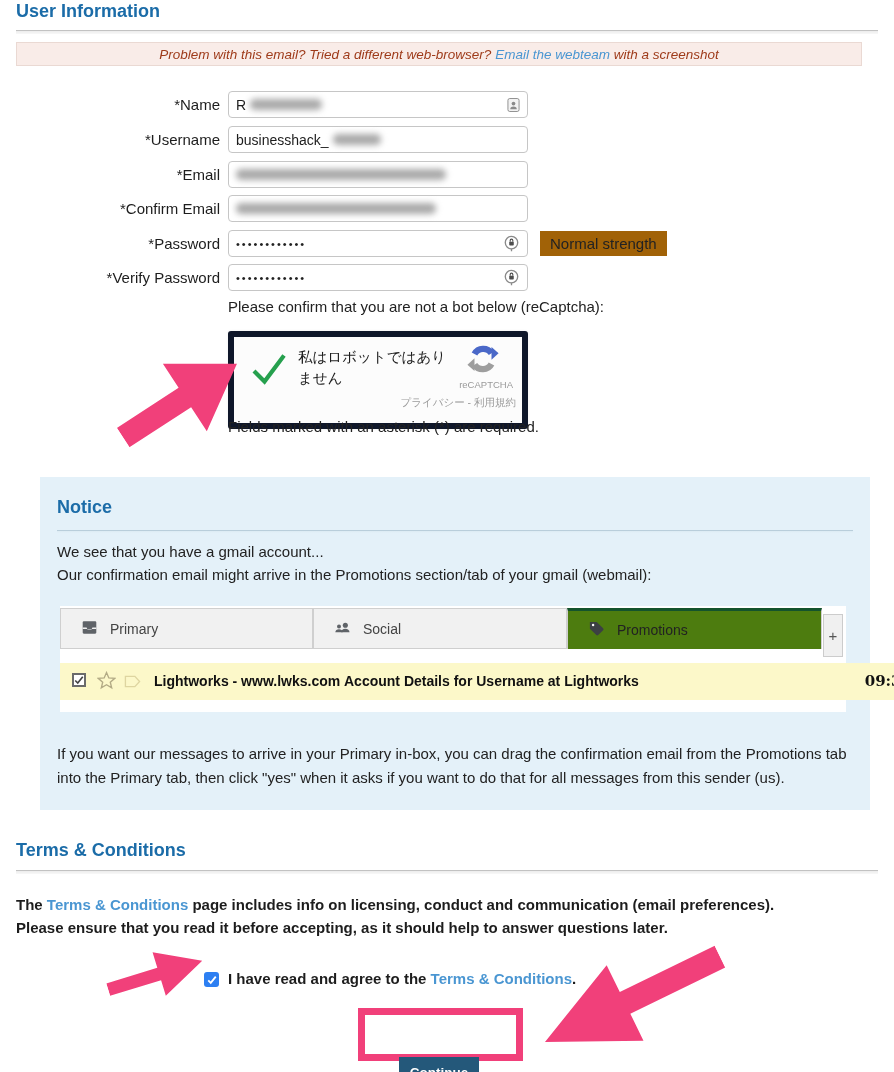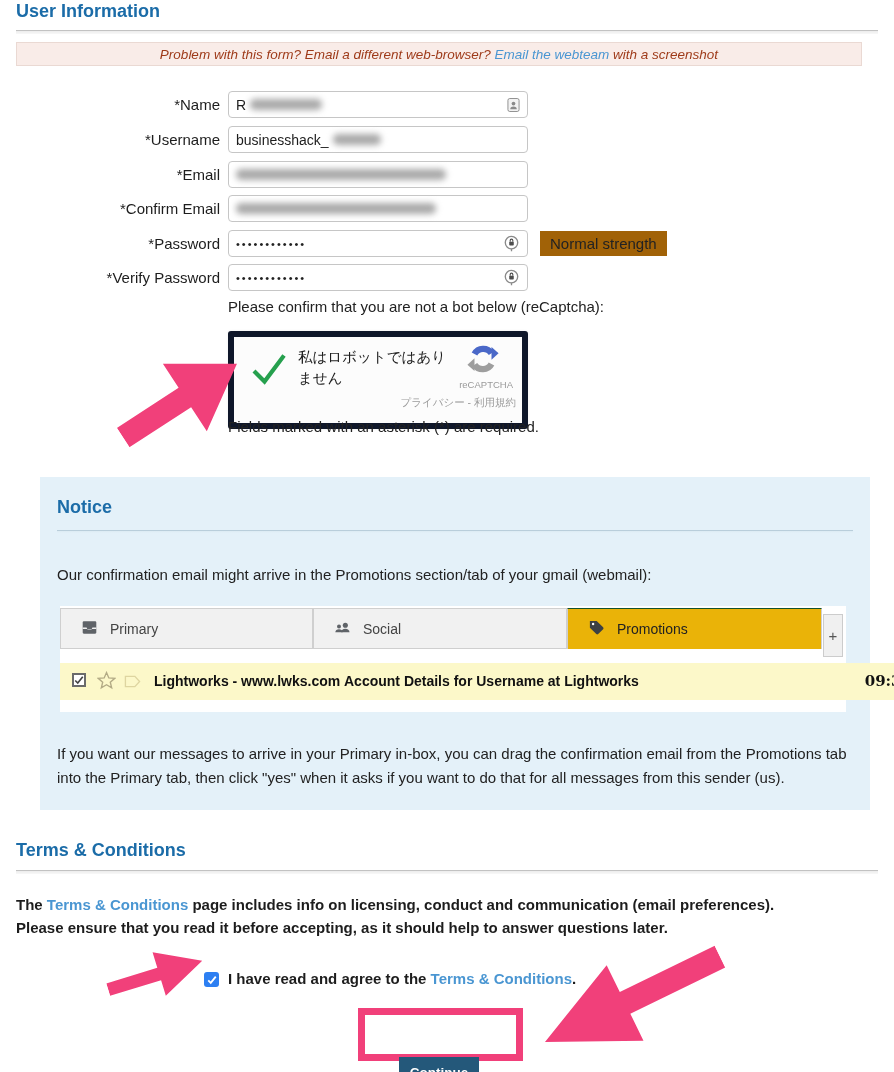--- a/index.html
+++ b/index.html
@@ -30,21 +30,21 @@
   .recap .jp{position:absolute;left:64px;top:10px;width:170px;font-size:14.5px;line-height:21px;color:#1d1d1d;}
   .recap .brand{position:absolute;right:9px;top:42px;font-size:9.5px;color:#9a9a9a;}
   .recap .rterms{position:absolute;right:6px;top:59px;font-size:10.5px;color:#9a9a9a;}
   
   .notice{left:40px;top:477px;width:830px;height:333px;background:#e4f1f9;}
   .ndivider{position:absolute;left:17px;top:53px;width:796px;height:3px;
     background:linear-gradient(to bottom,#b9cedb 0,#b9cedb 1px,#dcebf3 1px,#e4f1f9 3px);}
   .gmail{position:absolute;left:20px;top:129px;width:786px;height:106px;background:#ffffff;}
   .gtab{position:absolute;top:2px;height:41px;box-sizing:border-box;background:#f1f1f1;border:1px solid #cfcfcf;
     display:flex;align-items:center;gap:12px;padding-left:20px;font-size:14px;color:#444;}
-  .gtab.active{background:#eab308;border-top:1px solid #14532d;border-bottom:none;color:#222;}
+  .gtab.active{background:#4d7c0f;border-top:3px solid #14532d;border-bottom:none;color:#222;}
   .gplus{position:absolute;left:763px;top:8px;width:20px;height:43px;background:#f0f0f0;border:1px solid #cccccc;
     box-sizing:border-box;display:flex;align-items:center;justify-content:center;font-size:15px;color:#555;}
   .erow{position:absolute;left:0;top:57px;width:862px;height:37px;background:#fcf8c9;}
   .erow b{position:absolute;top:0;line-height:37px;font-size:14px;color:#111;white-space:nowrap;}
   .ecb{position:absolute;left:12px;top:10px;width:14px;height:14px;border:2px solid #6b6b6b;background:#ffffff;
     box-sizing:border-box;display:flex;align-items:center;justify-content:center;}
   .etime{position:absolute;right:10px;top:0;line-height:37px;font-size:15px;font-weight:bold;
     font-family:"DejaVu Serif", serif;color:#111;margin-left:28px;}
   
   .bold15{font-size:15px;font-weight:bold;color:#1d1d1d;}
@@ -57,21 +57,21 @@
   .arrow{pointer-events:none;}
   .arrow svg{width:100%;height:100%;display:block;}
 </style>
 </head>
 <body>
 
 <h1 class="abs h-blue" style="left:16px;top:1px;margin:0;">User Information</h1>
 <div class="abs hrule" style="left:16px;top:30px;width:862px;"></div>
 
 <div class="abs alert">
-  <span>Problem with this form? Email a different web-browser? </span><a>Email the webteam</a><span> with a screenshot</span>
+  <span>Problem with this email? Tried a different web-browser? </span><a>Email the webteam</a><span> with a screenshot</span>
 </div>
 
 <div class="row" style="top:91px;">
   <span class="flabel">*Name</span>
   <div class="tinput">
     <span>R</span>
     <span class="redact" style="width:72px;"></span>
     <span class="tail-ic">
       <svg width="13" height="16" viewBox="0 0 14 16">
           <rect x="1" y="1" width="12" height="14" rx="2" fill="#f2f2f2" stroke="#8a8a8a"></rect>
@@ -160,20 +160,21 @@
 
 <div class="abs arrow" style="left:112px;top:352px;width:138px;height:96px;">
   <svg viewBox="0 0 120 50" preserveAspectRatio="none" style="transform:rotate(-33deg);">
     <polygon points="0,19 64,19 64,4 118,25 64,46 64,31 0,31" fill="#f1407a"></polygon>
   </svg>
 </div>
 
 <div class="abs notice">
   <div class="abs h-blue" style="left:17px;top:20px;">Notice</div>
   <div class="ndivider"></div>
+  <div class="abs ptext" style="left:17px;top:66px;">We see that you have a gmail account...</div>
   <div class="abs ptext" style="left:17px;top:89px;">Our confirmation email might arrive in the Promotions section/tab of your gmail (webmail):</div>
 
   <div class="gmail">
     <div class="gtab" style="left:0;width:253px;">
       <span>
         <svg width="17" height="17" viewBox="0 0 18 18">
             <path fill="#5f6368" d="M3 2.5h12a1.2 1.2 0 0 1 1.2 1.2v10.6a1.2 1.2 0 0 1-1.2 1.2H3a1.2 1.2 0 0 1-1.2-1.2V3.7A1.2 1.2 0 0 1 3 2.5z"></path>
             <path fill="#f1f1f1" d="M1.8 9h4.1l1 2h4.2l1-2h4.1v1.7H1.8z"></path>
           </svg>
       </span>

